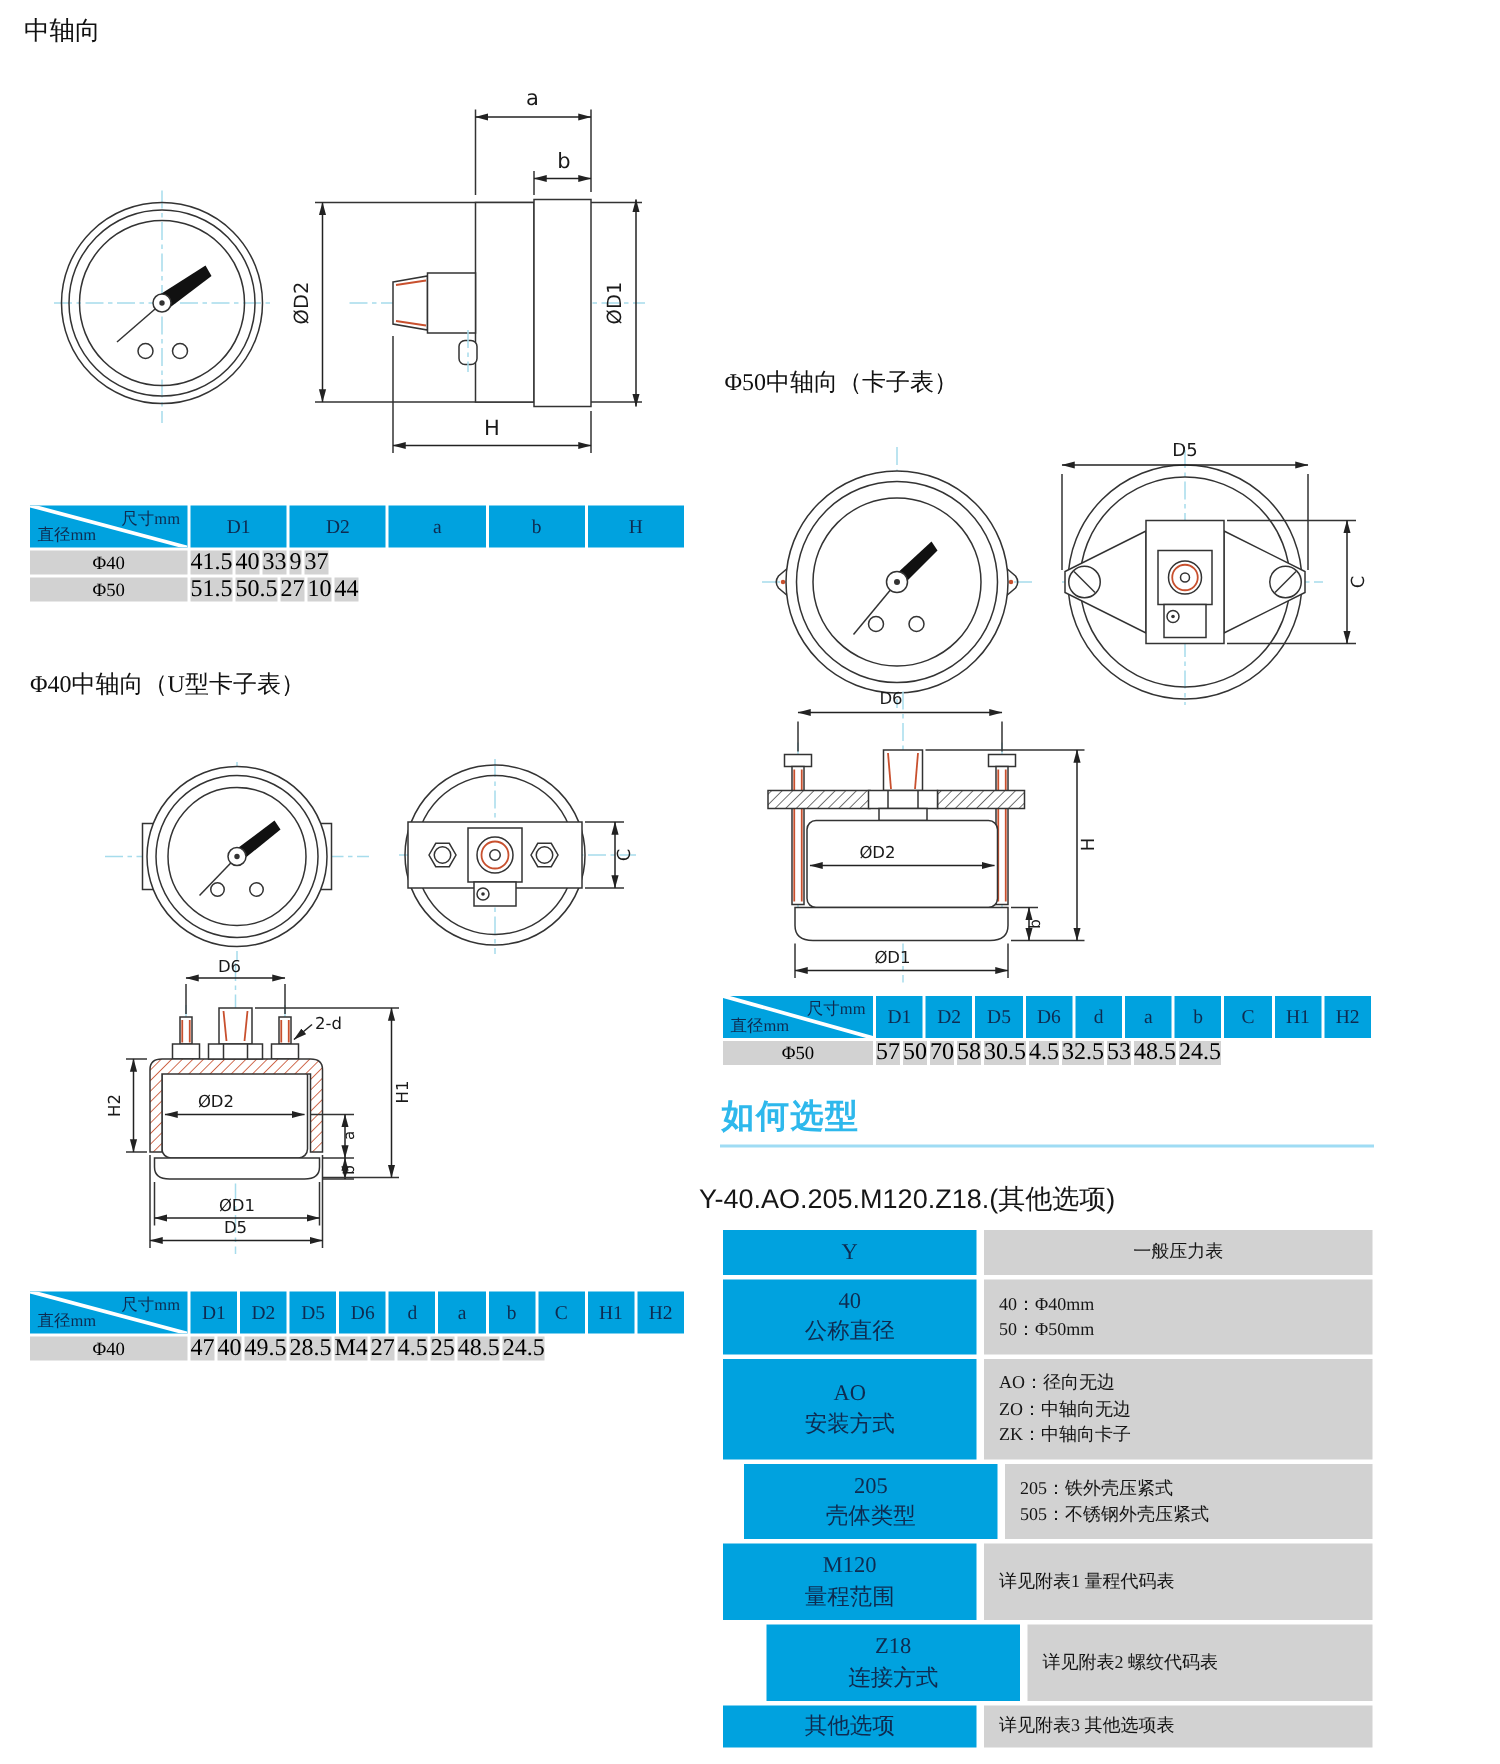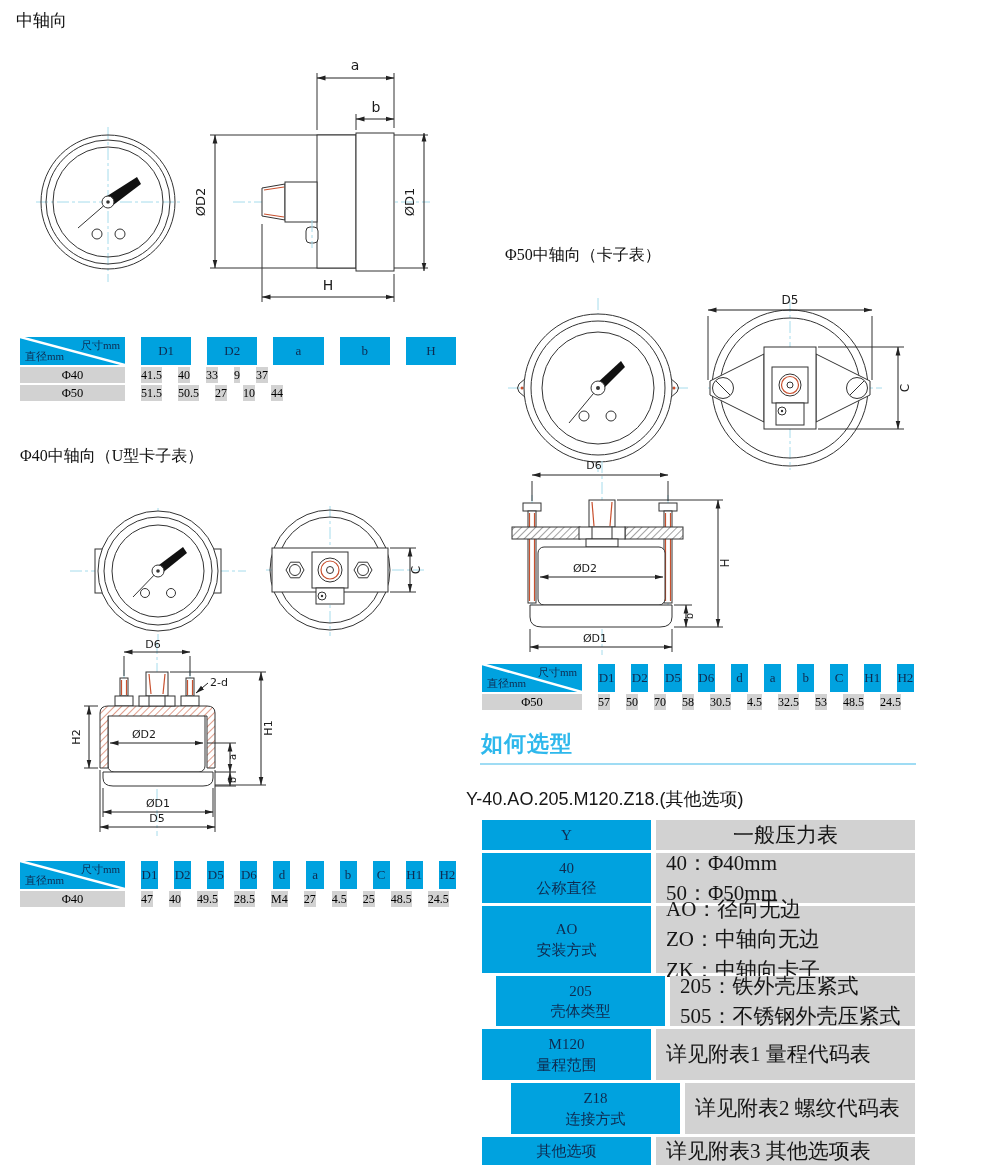--- a/index.html
+++ b/index.html
@@ -10,49 +10,49 @@
     --cyan:#2eb8ec;
     --red:#c8502e;
     --cline:#a6dcec;
   }
   html,body{margin:0;padding:0;background:#fff;}
   #page{position:relative;width:1000px;height:1176px;background:#fff;overflow:hidden;
         font-family:"Liberation Serif",serif;color:var(--ink);border-radius:30px;}
   .abs{position:absolute;}
   .sec-title{font-size:16px;color:#111;}
   #main-title{left:16px;top:9px;font-size:17px;}
-  #phi50-title{left:505px;top:245px;}
+  #phi50-title{left:483px;top:245px;}
   #phi40-title{left:20px;top:446px;}
   #howto-title{left:481px;top:729px;font-size:22px;font-weight:bold;color:var(--cyan);letter-spacing:1px;}
   #howto-underline{left:480px;top:763px;width:436px;height:2px;background:#9fdcf4;}
   #model-code{left:466px;top:787px;width:433px;text-align:left;font-family:"Liberation Sans",sans-serif;font-size:18px;color:#161616;}
 
   
   .dim-table{position:absolute;display:flex;flex-direction:column;gap:2px;}
-  .dt-row{display:flex;gap:16px;}
+  .dt-row{display:flex;gap:2px;}
   .cell{display:flex;align-items:center;justify-content:center;}
   .dt-head{height:28px;}
   .dt-head .col{flex:1;background:var(--blue);color:var(--navy);font-size:13px;}
   .dt-data{height:16px;}
-  .dt-data .cell{background:var(--gray);color:#000;font-size:12px;}
+  .dt-data .cell{background:var(--gray);color:#000;font-size:16px;}
   .dt-data .rowlabel{font-size:12.5px;}
   .corner{position:relative;background:var(--blue);overflow:hidden;}
   .corner .ct{position:absolute;top:1px;right:5px;font-size:11px;color:var(--navy);}
   .corner .cb{position:absolute;bottom:1px;left:5px;font-size:11px;color:var(--navy);}
   .corner svg{position:absolute;left:0;top:0;width:100%;height:100%;}
   .w436 .corner,.w436 .rowlabel{flex:0 0 105px;}
   .w432 .corner,.w432 .rowlabel{flex:0 0 100px;}
 
   
   #sel-table{left:482px;top:820px;width:433px;display:flex;flex-direction:column;gap:3px;}
   .sel-row{display:flex;gap:5px;}
   .sel-code{flex:0 0 169px;background:var(--blue);color:var(--navy);display:flex;flex-direction:column;
             align-items:center;justify-content:center;font-size:15px;line-height:1.35;}
   .sel-desc{flex:1;background:var(--gray);color:#151515;display:flex;flex-direction:column;
-            justify-content:center;padding-left:10px;font-size:21px;line-height:1.45;}
+            justify-content:center;padding-left:10px;font-size:12px;line-height:1.45;}
   .sel-desc.center{align-items:center;padding-left:0;}
 
   
   svg text{font-family:"DejaVu Sans",sans-serif;fill:#1a1a1a;}
   .ln{stroke:#333;stroke-width:1;fill:none;}
   .lnf{stroke:#333;stroke-width:1;fill:#fff;}
   .dim{stroke:#222;stroke-width:1;fill:none;}
   .cl{stroke:var(--cline);stroke-width:1;fill:none;stroke-dasharray:12 3 3 3;}
   .red{stroke:var(--red);stroke-width:1.2;fill:none;}
   .defs-holder{position:absolute;width:0;height:0;}

